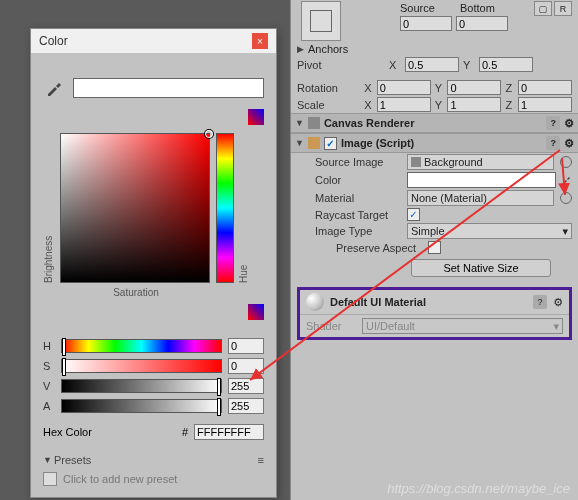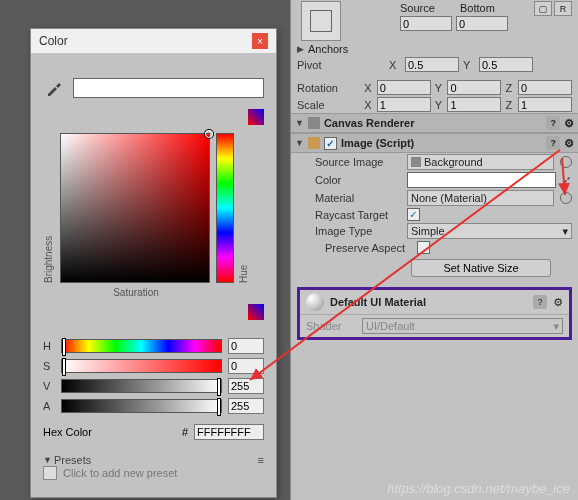--- a/index.html
+++ b/index.html
@@ -30,21 +30,21 @@
   .slider-s { background: linear-gradient(to right, #fff, #f00); }
   .slider-v { background: linear-gradient(to right, #000, #fff); }
   .slider-a { background: linear-gradient(to right, #000, #fff); }
   .slider-thumb { position: absolute; top: -2px; width: 4px; height: 18px; background: #fff; border: 1px solid #000; }
   .val-input { width: 36px; height: 16px; font-size: 11px; background: #eee; border: 1px solid #777; padding: 0 2px; }
   .hex-row { display: flex; align-items: center; gap: 6px; margin-top: 10px; font-size: 11px; }
   .hex-row .hash { margin-left: auto; }
   .hex-input { width: 70px; height: 16px; font-size: 11px; background: #eee; border: 1px solid #777; padding: 0 2px; }
   .presets { margin-top: 14px; font-size: 11px; color: #444; }
   .presets-hdr { display: flex; align-items: center; gap: 2px; }
-  .preset-add { display: flex; align-items: center; gap: 6px; color: #777; cursor: pointer; }
+  .preset-add { display: flex; align-items: center; gap: 6px; margin-top: 6px; color: #777; cursor: pointer; }
   .preset-box { width: 14px; height: 14px; border: 1px solid #888; background: #ddd; }
   
   
   .inspector { position: absolute; right: 0; top: 0; width: 288px; height: 500px; background: #c2c2c2; border-left: 1px solid #888; font-size: 11px; color: #222; }
   .insp-row { display: flex; align-items: center; padding: 1px 6px; gap: 4px; }
   .insp-label { width: 88px; color: #333; }
   .axis { color: #333; width: 12px; }
   .num-input { width: 54px; height: 15px; background: #ddd; border: 1px solid #777; font-size: 11px; padding: 0 2px; }
   .section-hdr { background: #b5b5b5; border-top: 1px solid #999; border-bottom: 1px solid #999; display: flex; align-items: center; padding: 2px 4px; font-weight: bold; gap: 4px; }
   .tri { font-size: 9px; color: #444; }
@@ -249,21 +249,21 @@
     <span class="insp-label">Raycast Target</span>
     <div class="checkbox">✓</div>
   </div>
   <div class="insp-row sub-indent">
     <span class="insp-label">Image Type</span>
     <div class="dropdown">
       <span>Simple</span>
       <span>▾</span>
     </div>
   </div>
-  <div class="insp-row sub-indent" style="padding-left:34px">
+  <div class="insp-row sub-indent" style="padding-left:45px">
     <span class="insp-label">Preserve Aspect</span>
     <div class="checkbox" style="color:transparent"></div>
   </div>
   <button class="btn-wide btn-native">Set Native Size</button>
 
   <div class="material-card">
     <div class="mat-hdr">
       <div class="mat-sphere"></div>
       <span style="font-weight:bold">Default UI Material</span>
       <div class="help-icon" style="margin-left:auto">?</div>

